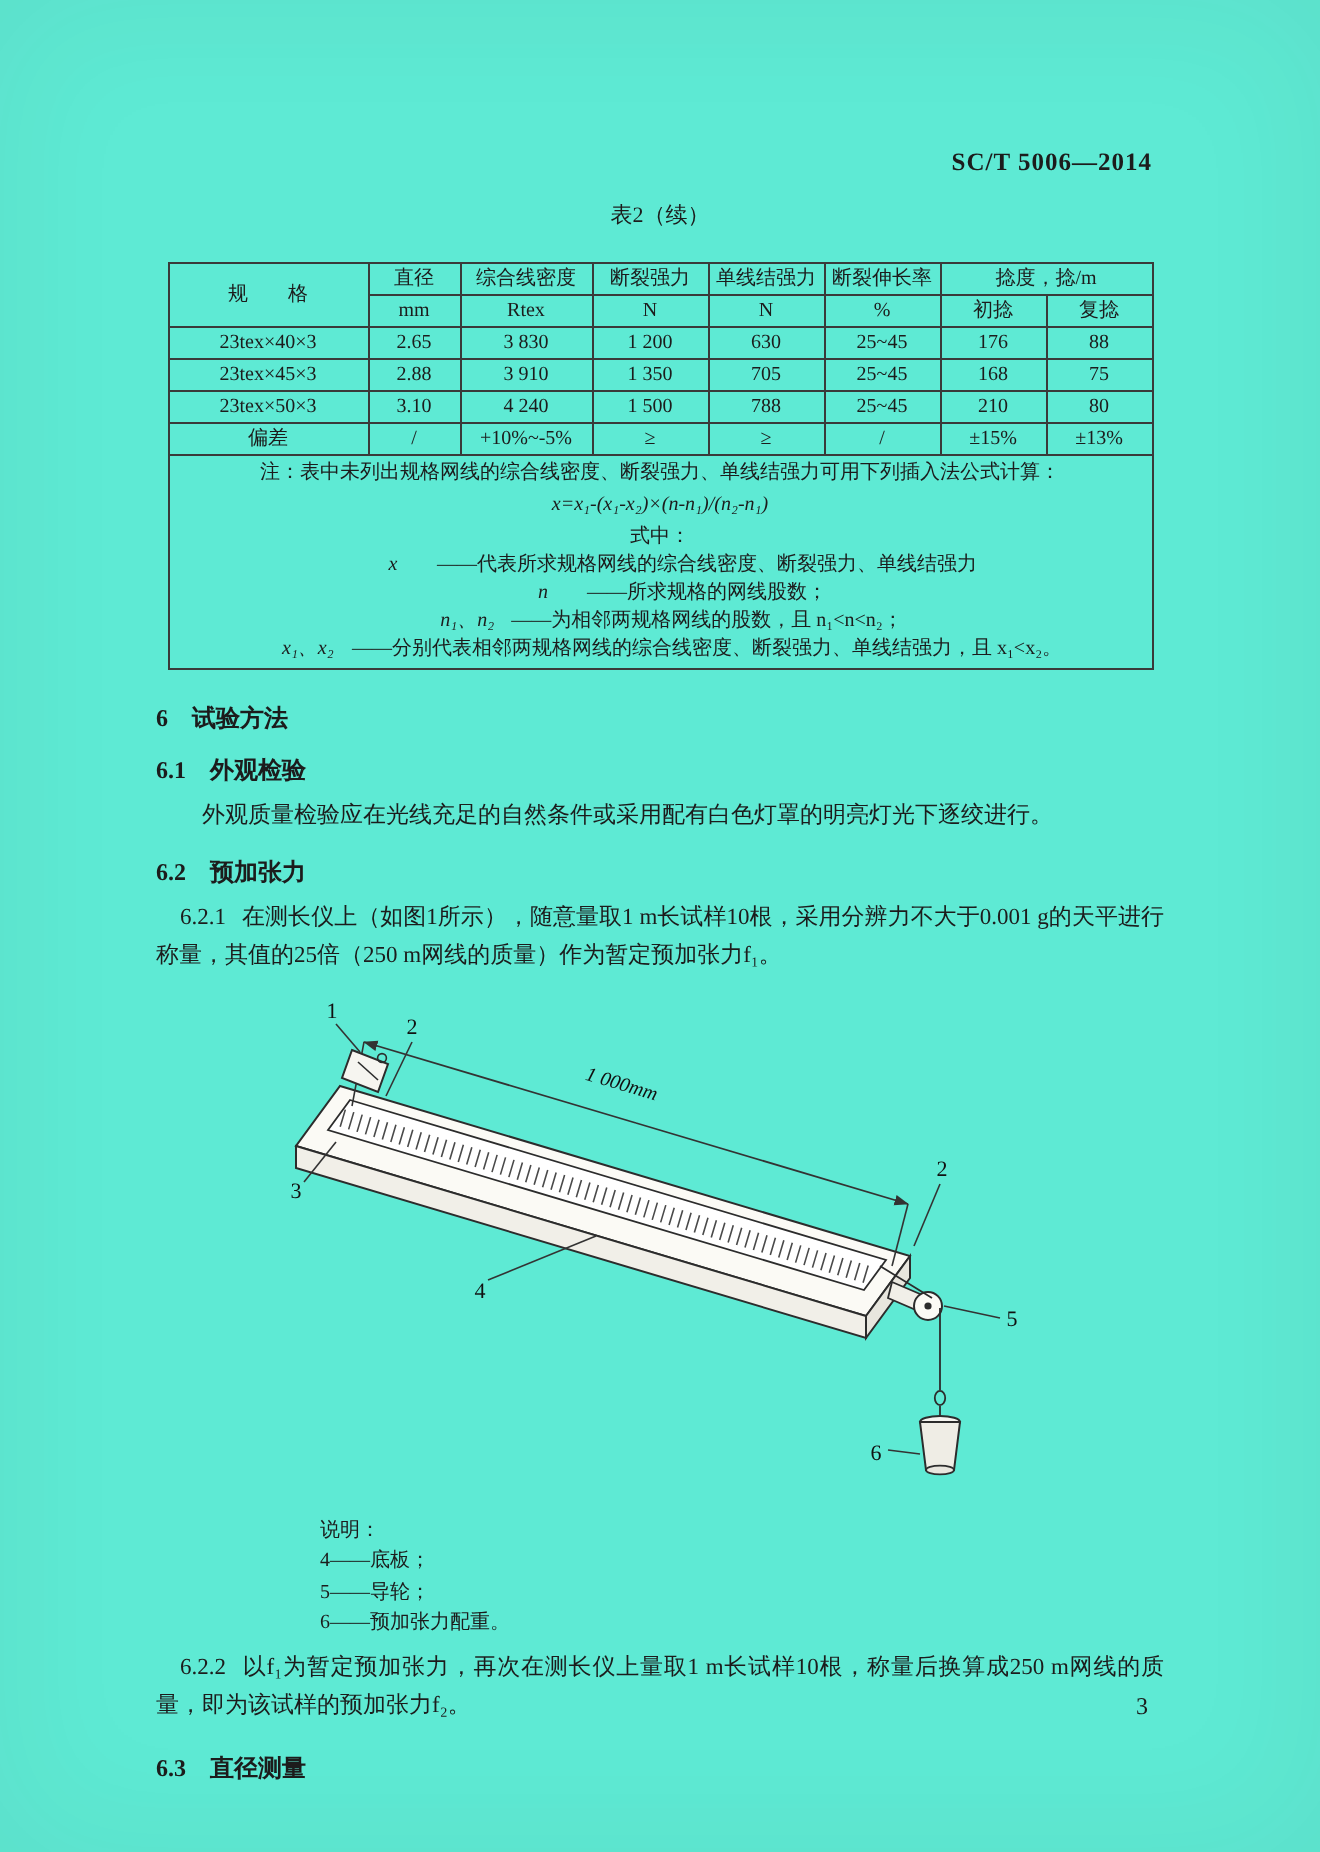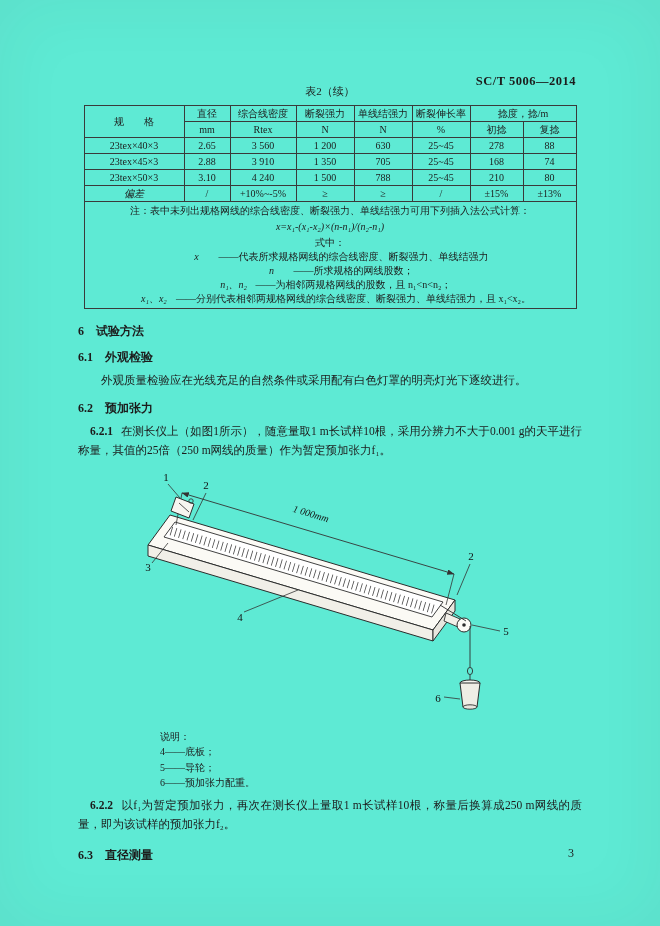--- a/index.html
+++ b/index.html
@@ -4,37 +4,37 @@
 <style>
   html,body{margin:0;padding:0;background:#d8d6d0;}
   .page{
     position:relative;width:660px;height:926px;margin:0 auto;
     background:#5eead4;
     box-shadow:inset 0 0 70px rgba(60,55,40,.06);
     font-family:"Liberation Serif","DejaVu Serif",serif;
     color:#1c1c1c;overflow:hidden;
   }
   .doc-code{position:absolute;top:74px;right:84px;font-size:12.5px;font-weight:bold;letter-spacing:.5px;}
-  .content{position:absolute;left:78px;top:84px;width:504px;}
+  .content{position:absolute;left:78px;top:100px;width:504px;}
   .tbl-caption{text-align:center;font-size:11px;margin:0 0 6px;}
-  table.spec{border-collapse:collapse;margin:4px auto;width:492px;table-layout:fixed;}
+  table.spec{border-collapse:collapse;margin:16px auto;width:492px;table-layout:fixed;}
   table.spec td{border:1px solid #3a3a3a;font-size:10px;text-align:center;padding:1px 2px;height:13px;line-height:1.2;overflow:hidden;}
-  td.dev-name{text-align:left;padding-left:6px;font-style:italic;}
+  td.dev-name{text-align:left;padding-left:6px;}
   td.note-cell{text-align:left;height:auto;padding:4px 9px 6px;font-size:9.5px;line-height:1.45;}
   .note p{margin:2px 0;}
   .note .formula{text-align:center;font-style:italic;margin:4px 0;}
   .note .def{padding-left:3px;}
   .note .sym{display:inline-block;min-width:44px;font-style:italic;}
   .h{font-weight:bold;font-size:12px;margin:0;}
   .h6{margin-top:14px;}
   .h61,.h62{margin-top:9px;}
   .h63{margin-top:12px;}
   .para{font-size:11.5px;line-height:1.7;margin:5px 0 0;text-align:justify;}
   .ind{text-indent:2em;}
-  .clause-num{font-weight:bold;margin-right:8px;padding-left:12px;}
+  .clause-num{font-weight:normal;margin-right:8px;padding-left:12px;}
   .figure-wrap{margin-top:4px;text-align:center;}
   svg text{font-family:"Liberation Serif","DejaVu Serif",serif;font-size:11px;fill:#111;}
   svg text.dim{font-size:10px;font-style:italic;}
   .legend{margin:2px 0 0 82px;font-size:10px;line-height:1.55;text-align:left;}
   .legend-grid{display:flex;}
   .legend-col1{width:88px;}
   .fig-caption{text-align:center;font-weight:bold;font-size:11px;margin-top:8px;}
   .page-num{position:absolute;top:846px;right:86px;font-size:12px;}
 </style>
 </head>
@@ -74,36 +74,36 @@
           <td>Rtex</td>
           <td>N</td>
           <td>N</td>
           <td>%</td>
           <td>初捻</td>
           <td>复捻</td>
         </tr>
         <tr>
           <td>23tex×40×3</td>
           <td>2.65</td>
-          <td>3 560</td>
+          <td>3 830</td>
           <td>1 200</td>
           <td>630</td>
           <td>25~45</td>
-          <td>278</td>
+          <td>176</td>
           <td>88</td>
         </tr>
         <tr>
           <td>23tex×45×3</td>
           <td>2.88</td>
           <td>3 910</td>
           <td>1 350</td>
           <td>705</td>
           <td>25~45</td>
           <td>168</td>
-          <td>74</td>
+          <td>75</td>
         </tr>
         <tr>
           <td>23tex×50×3</td>
           <td>3.10</td>
           <td>4 240</td>
           <td>1 500</td>
           <td>788</td>
           <td>25~45</td>
           <td>210</td>
           <td>80</td>

